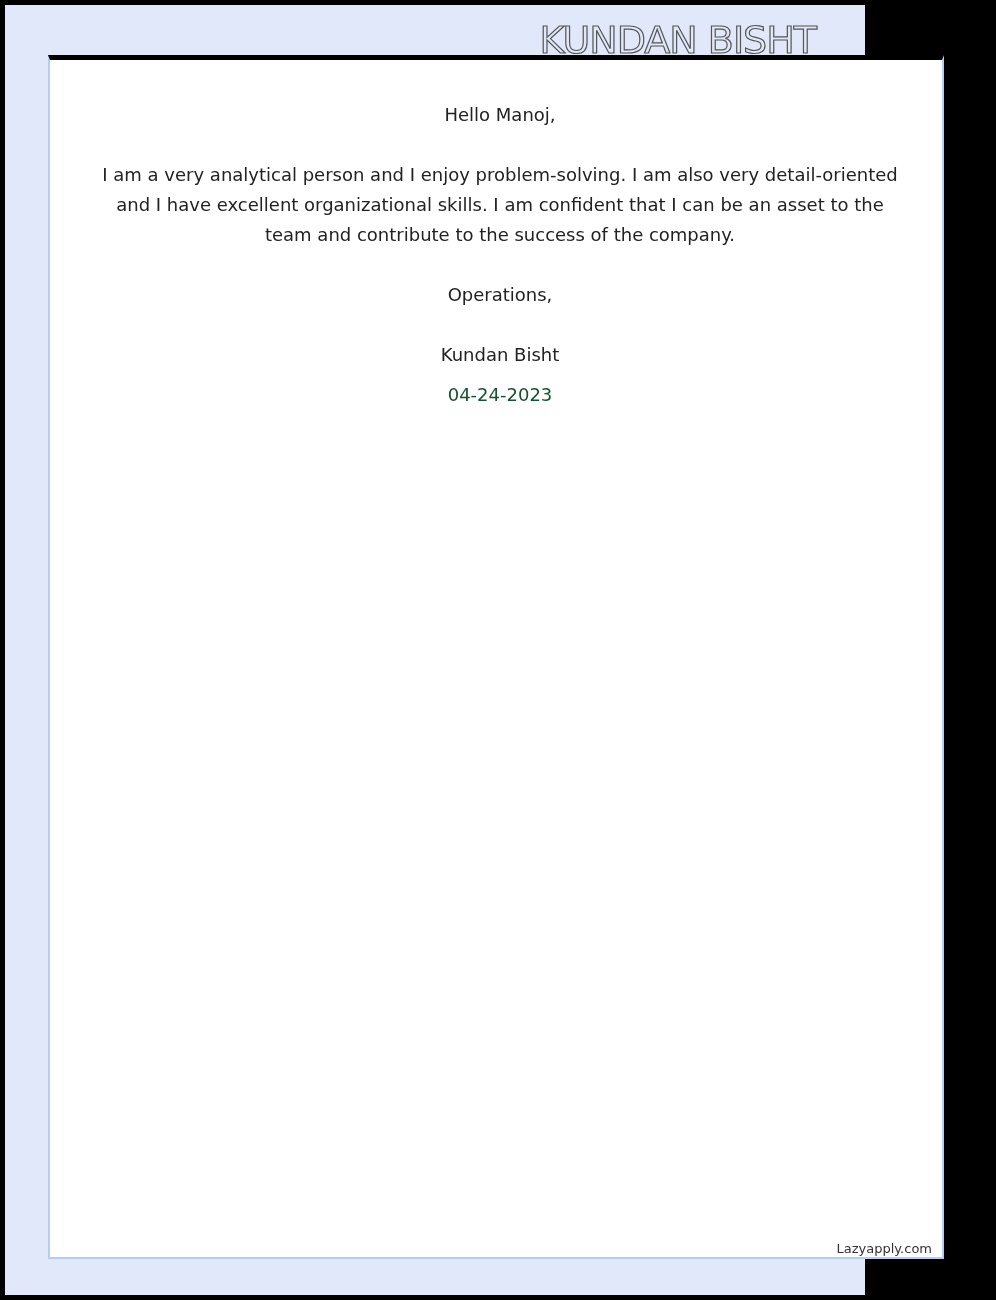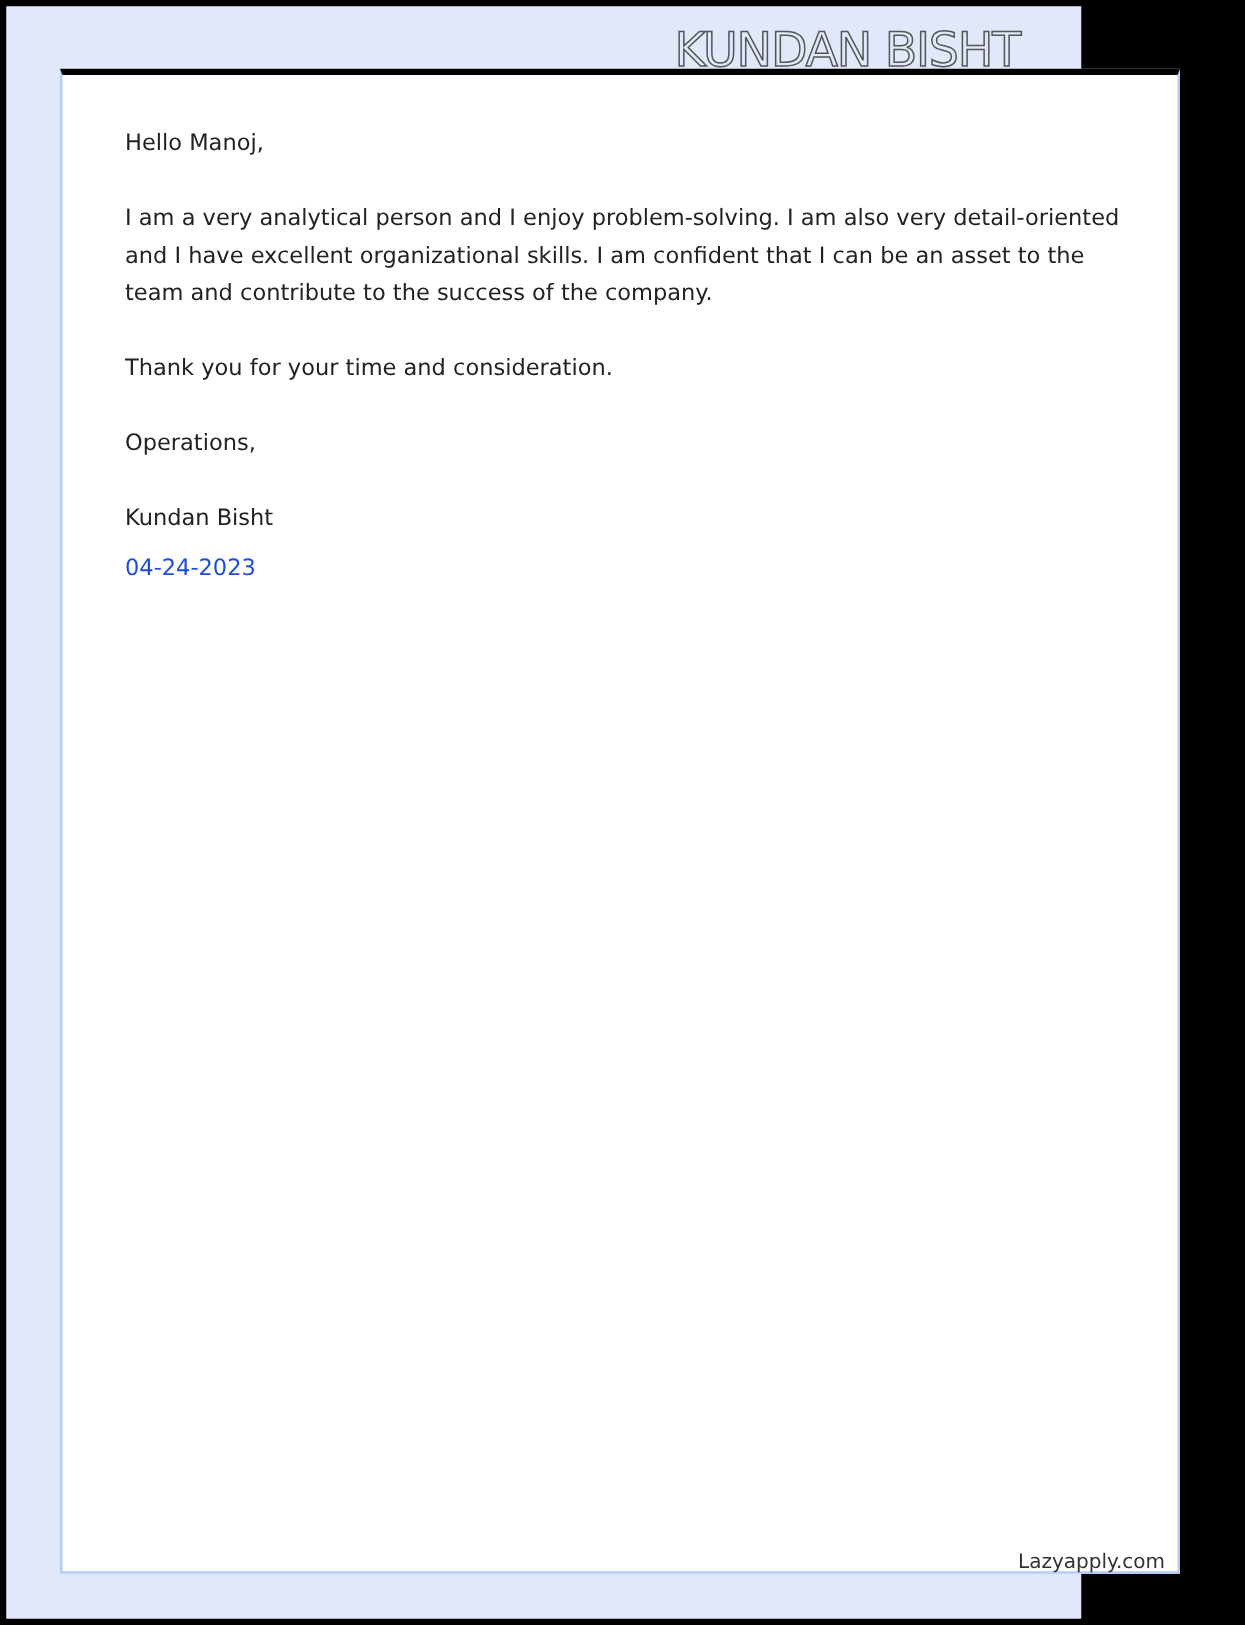--- a/index.html
+++ b/index.html
@@ -26,37 +26,36 @@
       border-left: 2px solid #b3cdf5;
       border-right: 2px solid #b3cdf5;
       border-bottom: 2px solid #b3cdf5;
       border-top: 5px solid #000;
       box-sizing: border-box;
     }
     .body {
       position: absolute; left: 50px; top: 40px; width: 800px;
       font-size: 18px; line-height: 30px; color: #222;
     }
-    .body p { margin: 0 0 30px 0; }
+    .body p { margin: 0 0 30px 0; text-align: center; }
     .body p.sig { margin-bottom: 10px; }
-    .date { color: #1d4ed8; margin: 0; }
+    .date { color: #14532d; margin: 0; }
     .footer {
       position: absolute; right: 10px; bottom: 0px;
-      font-size: 16px; color: #333; line-height: 16px;
+      font-size: 13px; color: #333; line-height: 16px;
     }
   </style>
 </head>
 <body>
 
 <div class="frame">
   <div class="title">KUNDAN BISHT</div>
   <div class="card">
     <div class="body">
       <p>Hello Manoj,</p>
       <p>I am a very analytical person and I enjoy problem-solving. I am also very detail-oriented and I have excellent organizational skills. I am confident that I can be an asset to the team and contribute to the success of the company.</p>
-      <p>Thank you for your time and consideration.</p>
       <p>Operations,</p>
       <p class="sig">Kundan Bisht</p>
       <p class="date">04-24-2023</p>
     </div>
     <div class="footer">Lazyapply.com</div>
   </div>
 </div>
 
 </body></html>

